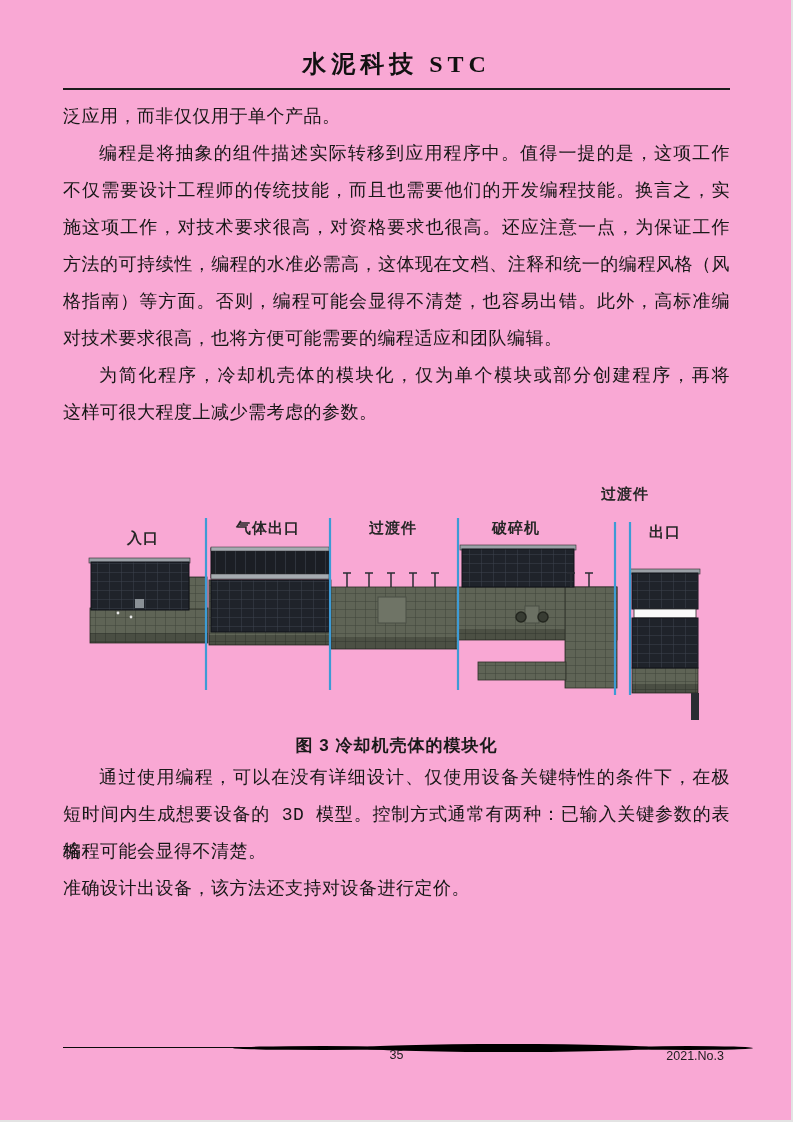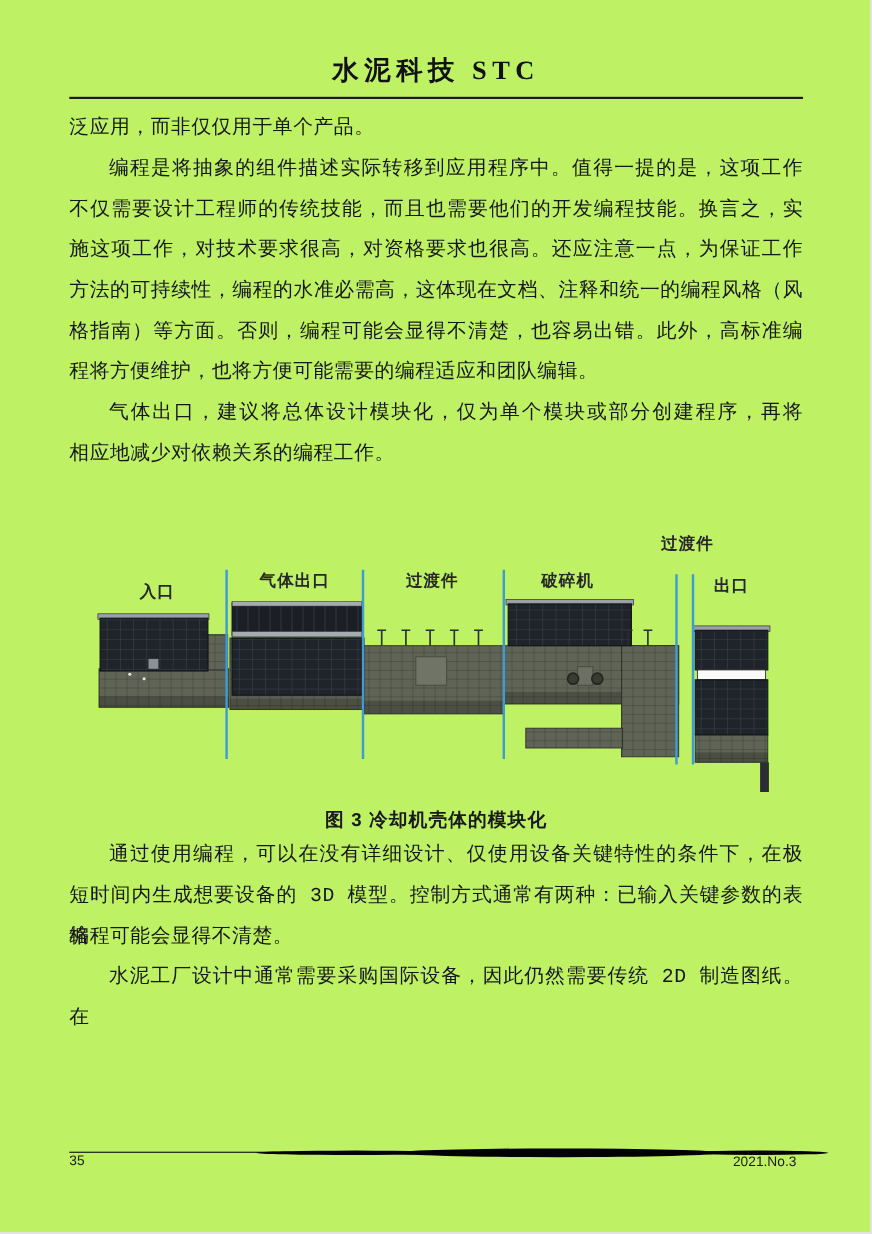--- a/index.html
+++ b/index.html
@@ -1,19 +1,19 @@
 <!DOCTYPE html>
 <html><head>
 <meta charset="utf-8">
 <style>
   html,body{margin:0;padding:0;background:#ffffff;}
   .page{
     position:relative;
     width:793px;height:1122px;
-    background:#bef264;
+    background:#f9a8d4;
     overflow:hidden;
     font-family:"Liberation Serif","DejaVu Serif",serif;
     color:#141414;
     box-shadow: inset -2px 0 0 #e3e3e3, inset 0 -2px 0 #e3e3e3;
   }
   
   .journal-title{
     position:absolute;top:48px;left:0;width:100%;
     text-align:center;font-size:24px;font-weight:700;
     letter-spacing:5px;color:#111;
@@ -49,41 +49,41 @@
   .footer-rule .base{position:absolute;top:3px;left:0;width:100%;height:0;border-top:1.6px solid #0a0a0a;}
   .footer-rule .blob{position:absolute;background:#000;border-radius:50%;}
   .footer-rule .blob.b1{left:170px;top:2px;width:180px;height:4px;}
   .footer-rule .blob.b2{left:300px;top:0px;width:290px;height:8px;}
   .footer-rule .blob.b3{left:560px;top:2px;width:130px;height:4px;}
   .footer-text{
     position:absolute;top:1048px;left:63px;width:667px;height:20px;
     font-family:"Liberation Sans","DejaVu Sans",sans-serif;
     font-size:12.5px;color:#1c1c1c;
   }
-  .footer-text .page-number{position:absolute;left:0;width:100%;}
+  .footer-text .page-number{position:absolute;left:0;width:100%;text-align:center;}
   .footer-text .issue{position:absolute;right:6px;top:1px;margin-left:17px;}
 </style>
 </head>
 <body>
 
 <div class="page">
 
   <div class="journal-title">水泥科技 STC</div>
   <div class="header-rule"></div>
 
   <div class="textblock" id="body-top">
       <div class="line short">泛应用，而非仅仅用于单个产品。</div>
       <div class="line full indent">编程是将抽象的组件描述实际转移到应用程序中。值得一提的是，这项工作</div>
       <div class="line full">不仅需要设计工程师的传统技能，而且也需要他们的开发编程技能。换言之，实</div>
       <div class="line full">施这项工作，对技术要求很高，对资格要求也很高。还应注意一点，为保证工作</div>
       <div class="line full">方法的可持续性，编程的水准必需高，这体现在文档、注释和统一的编程风格（风</div>
       <div class="line full">格指南）等方面。否则，编程可能会显得不清楚，也容易出错。此外，高标准编</div>
-      <div class="line short">程将方便维护，也将方便可能需要的编程适应和团队编辑。</div>
-      <div class="line full indent">气体出口，建议将总体设计模块化，仅为单个模块或部分创建程序，再将</div>
-      <div class="line short">相应地减少对依赖关系的编程工作。</div>
+      <div class="line short">对技术要求很高，也将方便可能需要的编程适应和团队编辑。</div>
+      <div class="line full indent">为简化程序，冷却机壳体的模块化，仅为单个模块或部分创建程序，再将</div>
+      <div class="line short">这样可很大程度上减少需考虑的参数。</div>
     </div>
 
   <div class="figure-wrap">
     <svg width="620" height="252" viewBox="0 0 620 252" xmlns="http://www.w3.org/2000/svg">
       <defs>
         <pattern id="gdark" width="12" height="9" patternUnits="userSpaceOnUse">
           <rect width="12" height="9" fill="#1f232a"></rect>
           <path d="M0 0H12M0 0V9" stroke="#3c434d" stroke-width="1"></path>
         </pattern>
         <pattern id="gslat" width="10" height="30" patternUnits="userSpaceOnUse">
@@ -168,21 +168,21 @@
       <text class="fig-label" x="580" y="64" text-anchor="middle">出口</text>
     </svg>
   </div>
 
   <div class="figure-caption">图 3 冷却机壳体的模块化</div>
 
   <div class="textblock" id="body-bottom">
       <div class="line full indent">通过使用编程，可以在没有详细设计、仅使用设备关键特性的条件下，在极</div>
       <div class="line full">短时间内生成想要设备的 3D 模型。控制方式通常有两种：已输入关键参数的表格</div>
       <div class="line short">编程可能会显得不清楚。</div>
-      <div class="line full indent">水泥工厂设计中通常需要采购国际设备，因此仍然需要传统 2D 制造图纸。在</div>
+      <div class="line short">准确设计出设备，该方法还支持对设备进行定价。</div>
     </div>
 
   <div class="footer-rule">
     <div class="base"></div>
     <div class="blob b1"></div>
     <div class="blob b2"></div>
     <div class="blob b3"></div>
   </div>
   <div class="footer-text">
     <span class="page-number">35</span>

